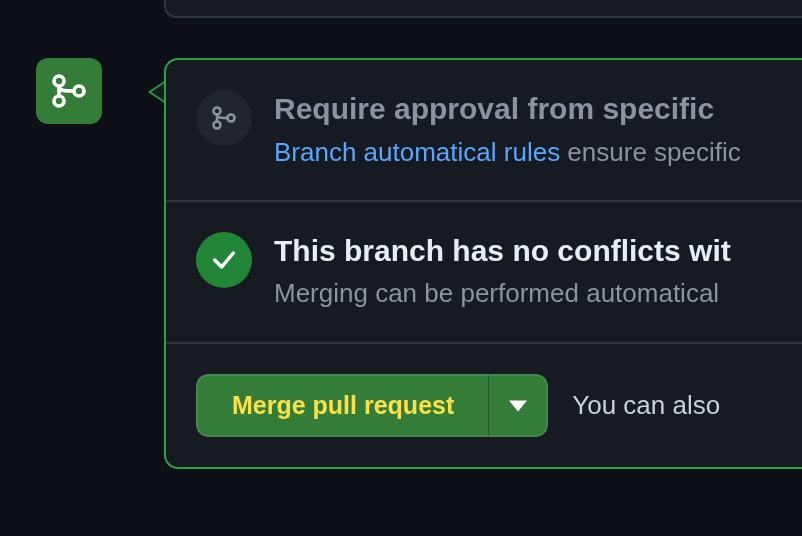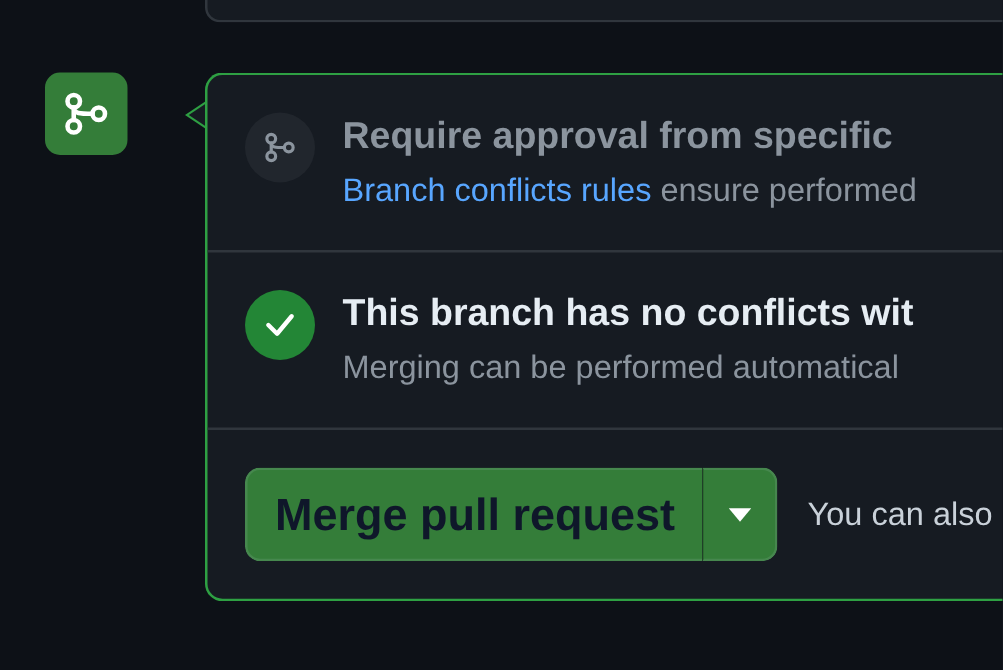--- a/index.html
+++ b/index.html
@@ -130,24 +130,24 @@
     border-top: 2px solid #30363d;
   }
   .btn-group {
     display: inline-flex;
     border-radius: 12px;
     overflow: hidden;
   }
   .btn-primary {
     background: #347d39;
     border: 2px solid rgba(205,217,229,.12);
-    color: #0f172a;
-    font-size: 36px;
+    color: #fde047;
+    font-size: 25px;
     font-weight: 600;
-    padding: 16px 22px;
+    padding: 16px 34px;
     line-height: 1.1;
     cursor: pointer;
     border-top-left-radius: 12px;
     border-bottom-left-radius: 12px;
     border-right: none;
   }
   .btn-caret {
     background: #347d39;
     border: 2px solid rgba(205,217,229,.12);
     border-left: 1px solid rgba(0,0,0,.25);
@@ -192,21 +192,21 @@
         <circle cx="6" cy="6" r="3"></circle>
         <circle cx="6" cy="18" r="3"></circle>
         <circle cx="18" cy="12" r="3"></circle>
         <path d="M6 9v6"></path>
         <path d="M6 9c0 3 3 3 9 3"></path>
       </svg>
     </div>
     <div class="section-body">
       <div class="sec-title">Require approval from specific</div>
       <div class="sec-sub">
-        <a href="#">Branch conflicts rules</a><span> ensure performed</span>
+        <a href="#">Branch automatical rules</a><span> ensure specific</span>
       </div>
     </div>
   </div>
 
   <div class="section">
     <div class="status-circle success">
       <svg viewBox="0 0 24 24" fill="none" stroke="#ffffff" stroke-width="3" stroke-linecap="round" stroke-linejoin="round">
         <polyline points="4 12 10 18 20 6"></polyline>
       </svg>
     </div>

